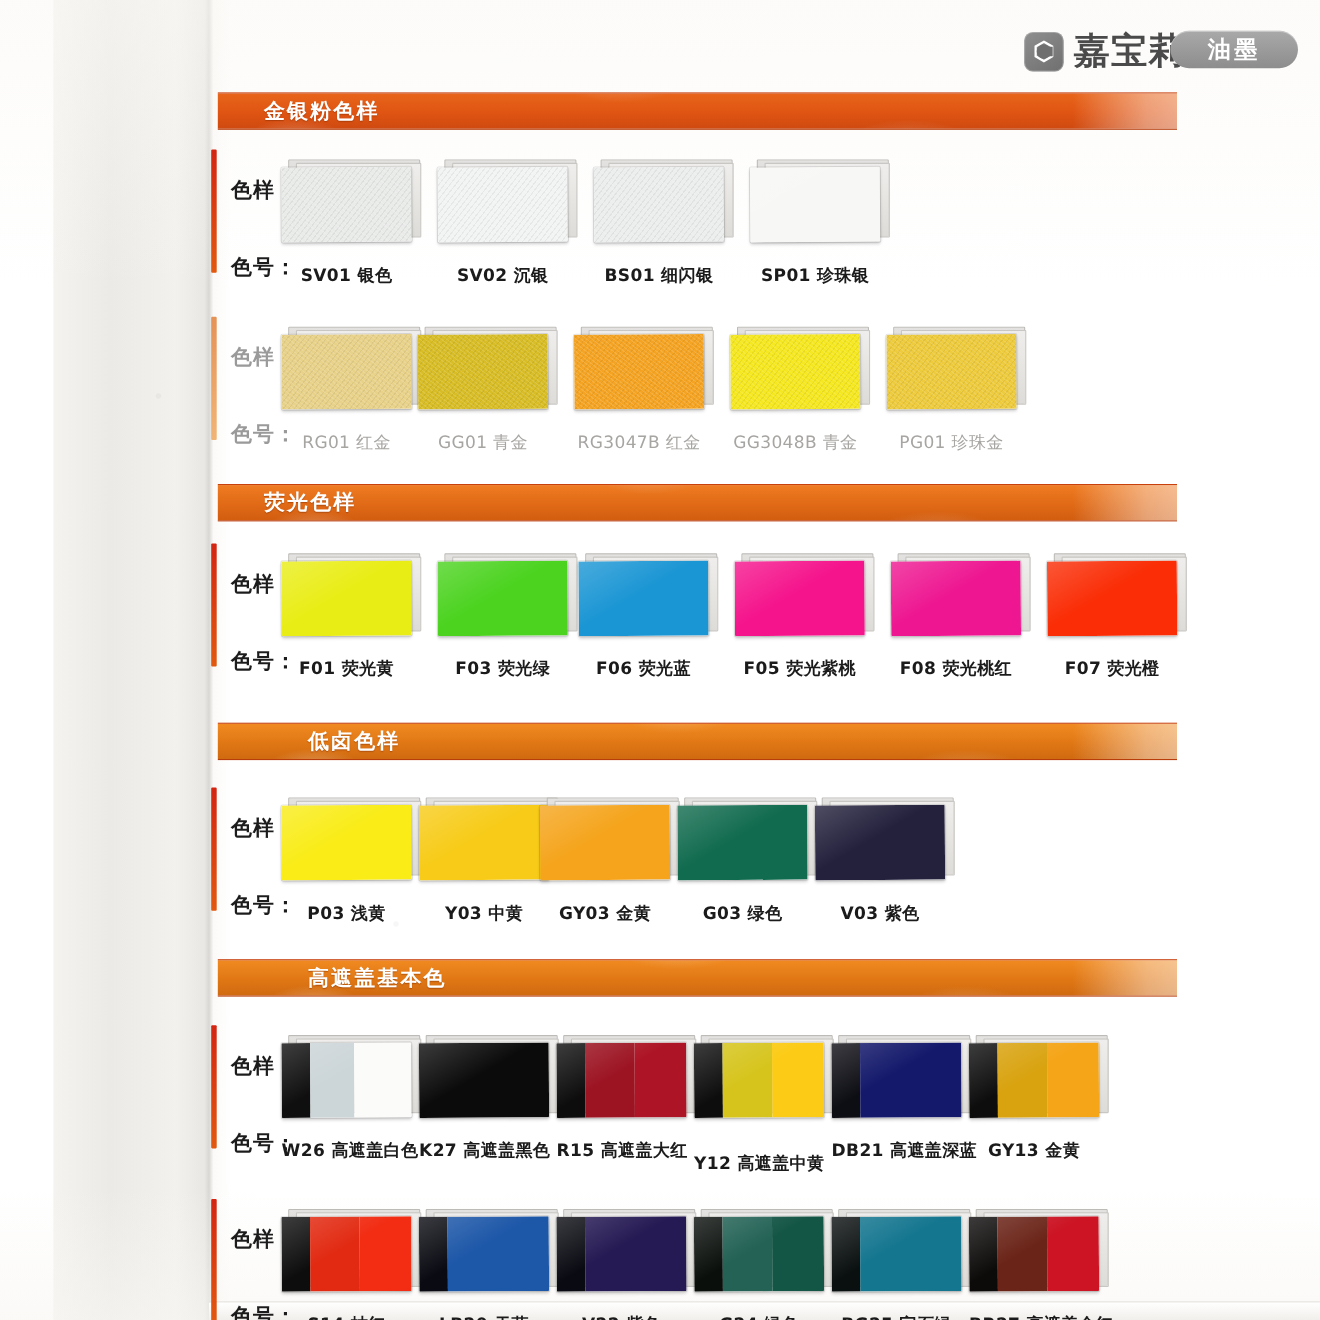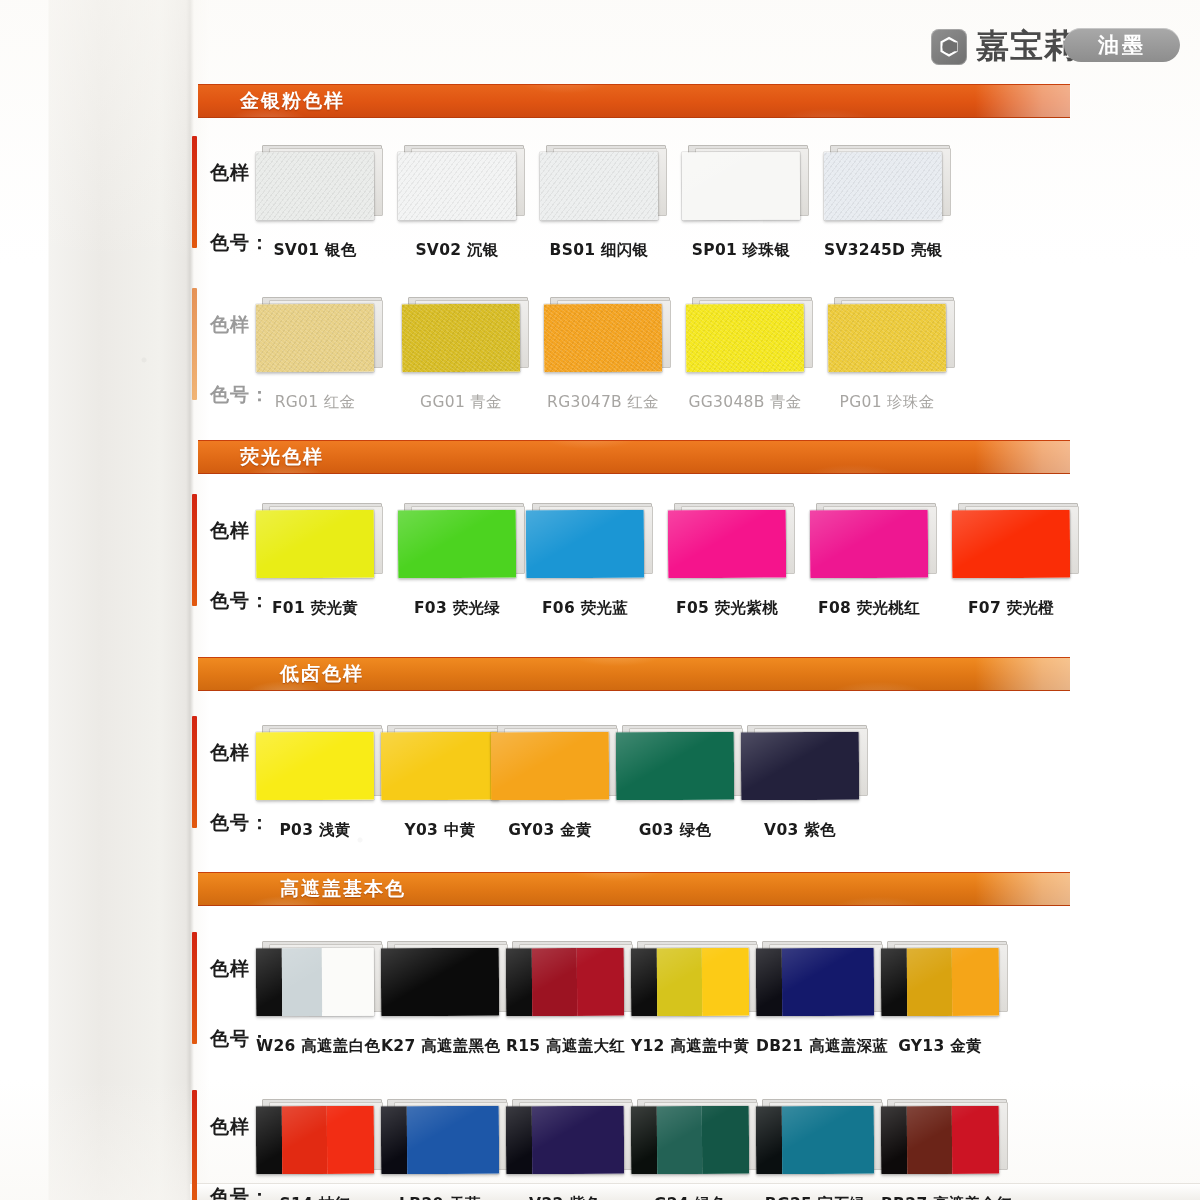--- a/index.html
+++ b/index.html
@@ -224,38 +224,28 @@
           <div class="cell" style="width: 142px;">
             <div class="chip-wrap" style="width: 118px; height: 68px;">
               <div class="backing" style="width: 118px; height: 68px;"></div>
               <div class="backing2" style="width: 112px; height: 66px;"></div>
               <div class="chip gloss" style="width: 118px; height: 68px;">
                 <div class="band" style="width: 100%; background: rgb(247, 247, 245);"></div>
               </div>
             </div>
             <div class="caption" style="top: 88px; width: 118px;">SP01 珍珠银</div>
           </div>
-          <div class="cell" style="width: 142px;">
-            <div class="chip-wrap" style="width: 118px; height: 68px;">
-              <div class="backing" style="width: 118px; height: 68px;"></div>
-              <div class="backing2" style="width: 112px; height: 66px;"></div>
-              <div class="chip texture" style="width: 118px; height: 68px;">
-                <div class="band" style="width: 100%; background: rgb(231, 235, 240);"></div>
-              </div>
-            </div>
-            <div class="caption" style="top: 88px; width: 118px;">SV3245D 亮银</div>
-          </div>
         </div>
       </div>
       <div class="group" style="top: 286px;">
         <div class="redbar faded" style="height: 112px; top: 2px;"></div>
         <div class="rowlabel faded" style="top: 26px;">色样：</div>
         <div class="rowlabel faded" style="top: 96px;">色号：</div>
         <div class="cells" style="top: 18px;">
-          <div class="cell" style="width: 146px; text-decoration: underline;">
+          <div class="cell" style="width: 124px; text-decoration: underline;">
             <div class="chip-wrap" style="width: 118px; height: 68px;">
               <div class="backing" style="width: 118px; height: 68px;"></div>
               <div class="backing2" style="width: 112px; height: 66px;"></div>
               <div class="chip texture" style="width: 118px; height: 68px;">
                 <div class="band" style="width: 100%; background: rgb(232, 209, 136);"></div>
               </div>
             </div>
             <div class="caption faded" style="top: 88px; width: 118px;">RG01 红金</div>
           </div>
           <div class="cell" style="width: 142px;">
@@ -484,21 +474,21 @@
           <div class="cell" style="width: 125px;">
             <div class="chip-wrap" style="width: 118px; height: 68px;">
               <div class="backing" style="width: 118px; height: 68px;"></div>
               <div class="backing2" style="width: 112px; height: 66px;"></div>
               <div class="chip gloss" style="width: 118px; height: 68px;">
                 <div class="band" style="width: 22%; background: rgb(13, 13, 13);"></div>
                 <div class="band" style="width: 38%; background: rgb(214, 196, 28);"></div>
                 <div class="band" style="width: 40%; background: rgb(252, 203, 22);"></div>
               </div>
             </div>
-            <div class="caption" style="top: 88px; width: 118px;">Y12 高遮盖中黄</div>
+            <div class="caption" style="top: 100px; width: 118px;">Y12 高遮盖中黄</div>
           </div>
           <div class="cell" style="width: 125px;">
             <div class="chip-wrap" style="width: 118px; height: 68px;">
               <div class="backing" style="width: 118px; height: 68px;"></div>
               <div class="backing2" style="width: 112px; height: 66px;"></div>
               <div class="chip gloss" style="width: 118px; height: 68px;">
                 <div class="band" style="width: 22%; background: rgb(13, 13, 20);"></div>
                 <div class="band" style="width: 78%; background: rgb(20, 25, 107);"></div>
               </div>
             </div>

